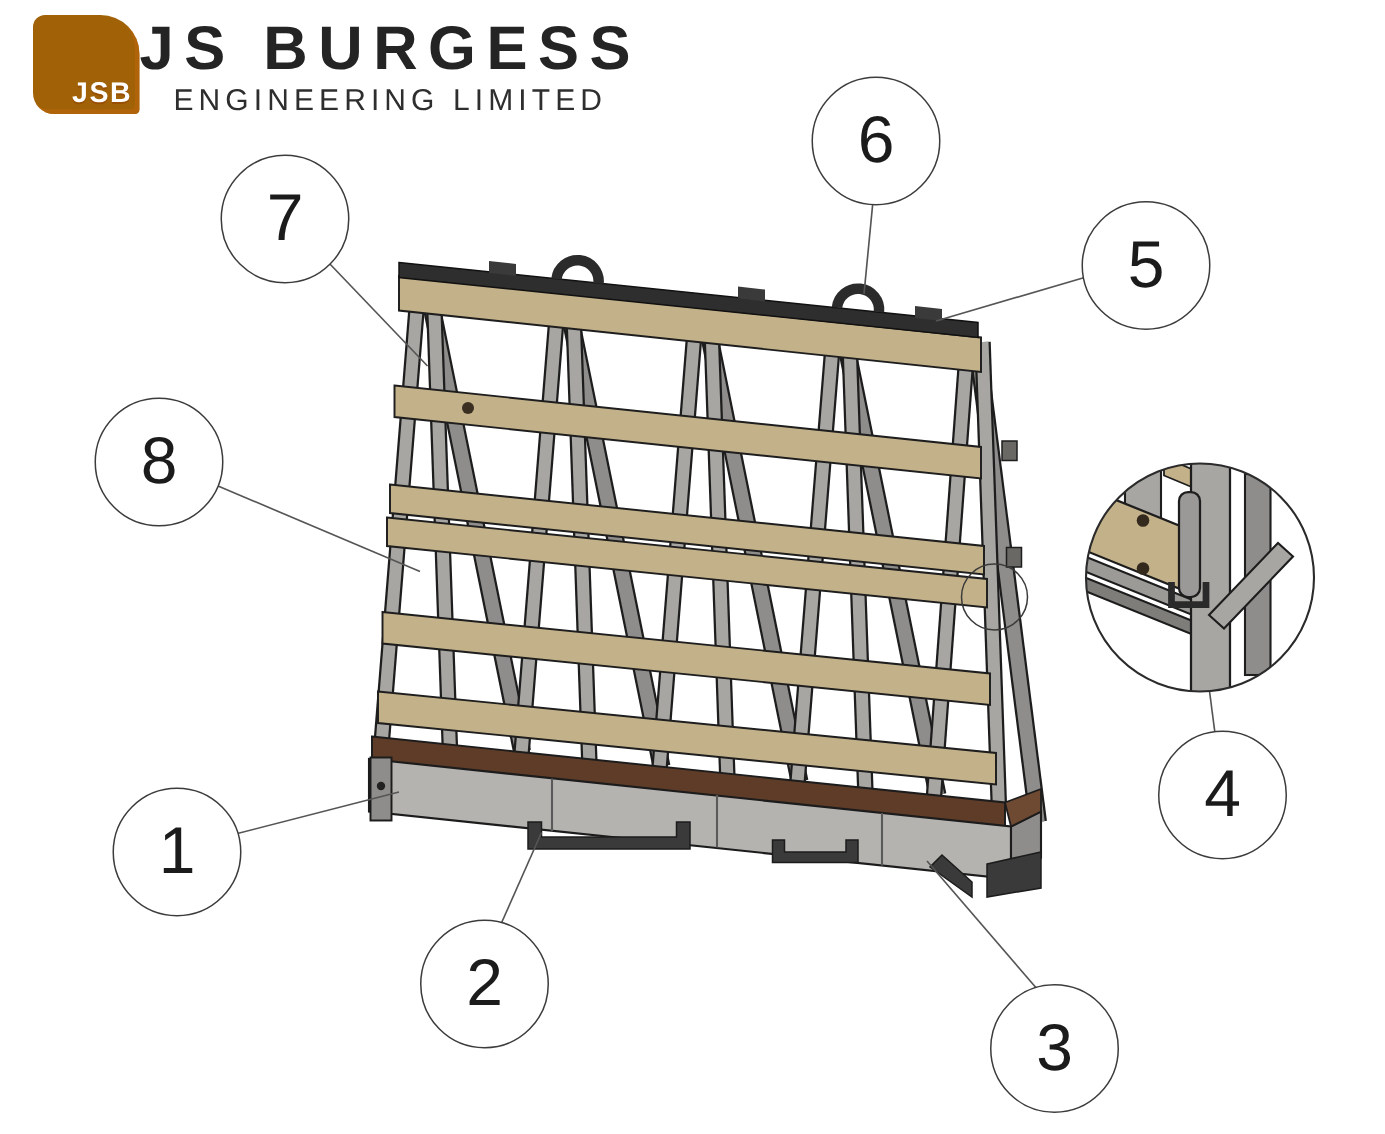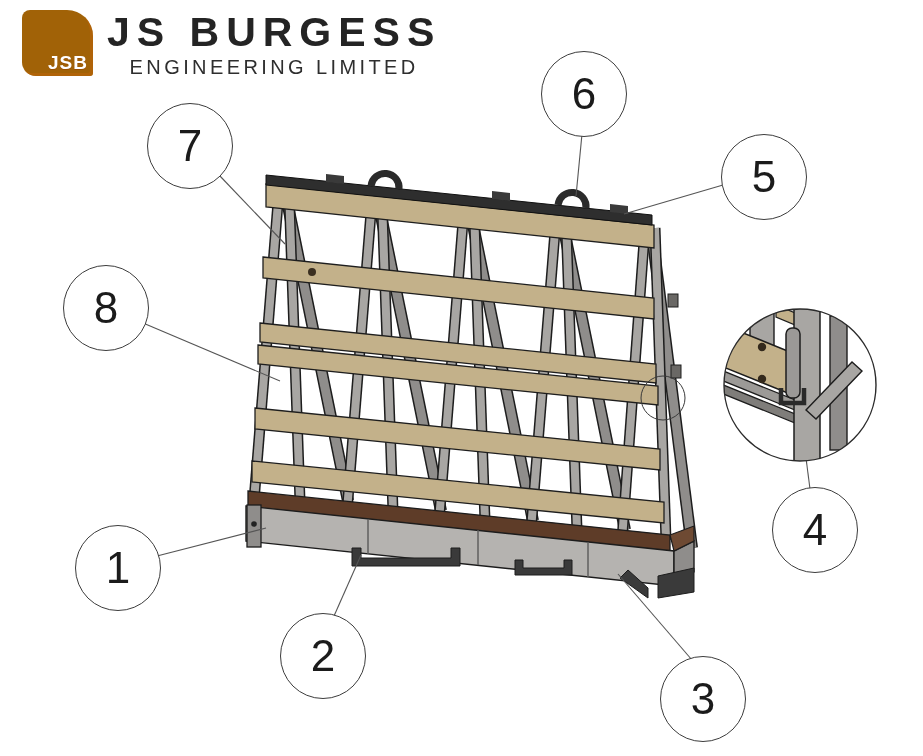--- a/index.html
+++ b/index.html
@@ -5,21 +5,21 @@
   html,body{margin:0;padding:0;background:#ffffff;width:923px;height:756px;overflow:hidden;
             font-family:"Liberation Sans", sans-serif;}
   .stage{position:relative;width:923px;height:756px;background:#fff;}
 
   
   .logo{position:absolute;left:22px;top:10px;display:flex;align-items:flex-start;}
   .logo-badge{width:71px;height:66px;background:#a16207;border-radius:8px 26px 3px 14px;
               position:relative;box-shadow:inset -3px -3px 0 rgba(190,100,10,.55);}
   .logo-badge span{position:absolute;right:5px;bottom:2px;color:#fff;font-weight:bold;
                    font-size:19px;letter-spacing:1px;text-shadow:0 1px 0 rgba(150,75,0,.8);}
-  .logo-text{margin-left:14px;padding-top:2px;}
+  .logo-text{padding-top:2px;}
   .logo-title{font-size:41px;font-weight:bold;color:#242424;letter-spacing:7px;
               line-height:1.0;white-space:nowrap;}
   .logo-subtitle{font-size:20px;font-weight:400;color:#2e2e2e;letter-spacing:3.4px;
                  margin-top:3px;white-space:nowrap;text-align:center;}
 
   
   svg.drawing{position:absolute;left:0;top:0;z-index:1;}
 
   
   .balloon{position:absolute;width:84px;height:84px;border:1.4px solid #3c3c3c;border-radius:50%;

